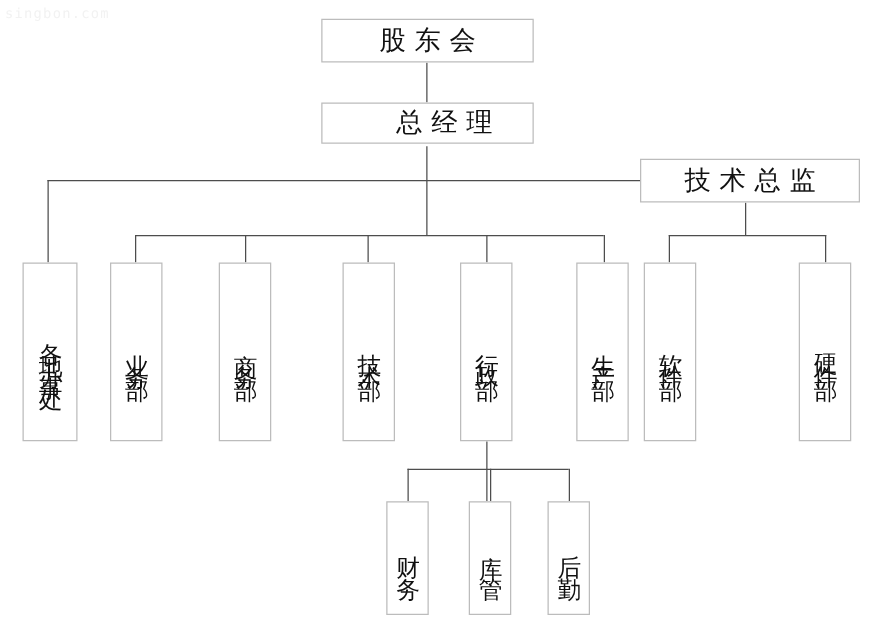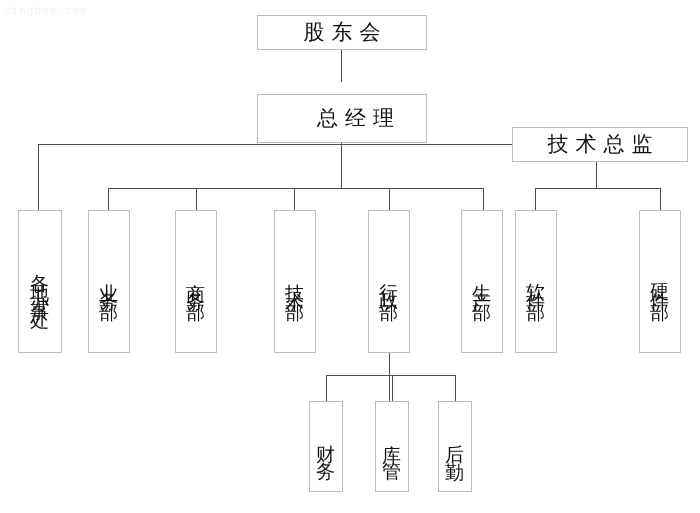--- a/index.html
+++ b/index.html
@@ -113,21 +113,21 @@
   <div class="line v" style="left:389px; top:353px; height:48px;"></div>
   <div class="line h" style="left:326px; top:375px; width:129px;"></div>
   <div class="line v" style="left:326px; top:375px; height:26px;"></div>
   <div class="line v" style="left:392px; top:375px; height:26px;"></div>
   <div class="line v" style="left:455px; top:375px; height:26px;"></div>
 
   <div class="node horiz" style="left:257px; top:15px; width:170px; height:35px;">
     <span class="label">股东会</span>
   </div>
 
-  <div class="node horiz" style="left:257px; top:94px; width:170px; height:49px;padding-left:27px;">
+  <div class="node horiz" style="left:257px; top:82px; width:170px; height:33px;padding-left:27px;">
     <span class="label">总经理</span>
   </div>
 
   <div class="node horiz" style="left:512px; top:127px; width:176px; height:35px;">
     <span class="label">技术总监</span>
   </div>
 
   <div class="node vert tall" style="left:18px; top:210px; width:44px; height:143px;">
     <span class="label">各地办事处</span>
   </div>

